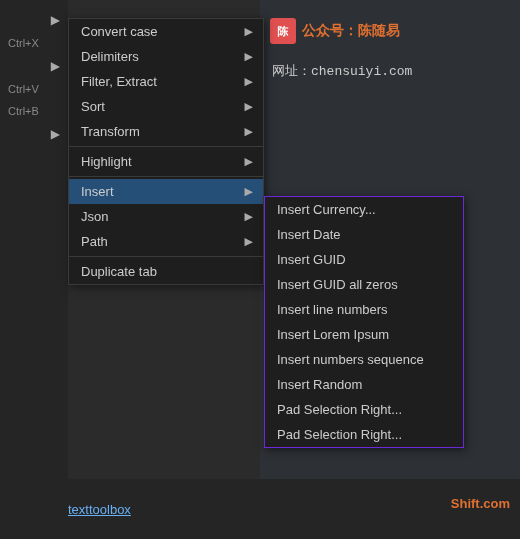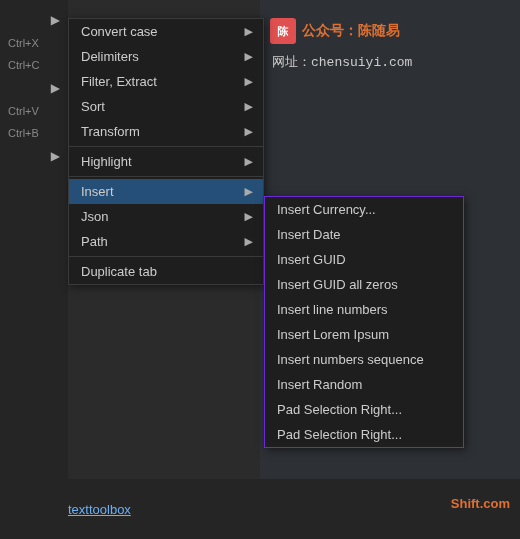--- a/index.html
+++ b/index.html
@@ -52,21 +52,21 @@
       color: #e07030;
       font-size: 14px;
       font-weight: bold;
       font-family: 'SimHei', 'Microsoft YaHei', sans-serif;
     }
 
     .watermark-url {
       color: #cccccc;
       font-size: 13px;
       font-family: 'Courier New', monospace;
-      margin-top: 5px;
+      margin-top: 14px;
       margin-left: 2px;
     }
 
     
     .left-sidebar {
       position: absolute;
       top: 0;
       left: 0;
       width: 68px;
       bottom: 0;
@@ -217,21 +217,20 @@
       <span>陈</span>
     </div>
     <span class="watermark-text">公众号：陈随易</span>
   </div>
   <div class="watermark-url">网址：chensuiyi.com</div>
 </div>
 
 <div class="left-sidebar">
   <div class="shortcut-arrow">▶</div>
   <div class="shortcut-item">Ctrl+X</div>
-  <div class="shortcut-item">Ctrl+C</div>
   <div class="shortcut-arrow">▶</div>
   <div class="shortcut-item">Ctrl+V</div>
   <div class="shortcut-item">Ctrl+B</div>
   <div class="shortcut-arrow">▶</div>
 </div>
 
 <div class="context-menu">
   <div class="menu-item">
     <span>Convert case</span>
     <span class="arrow">▶</span>

